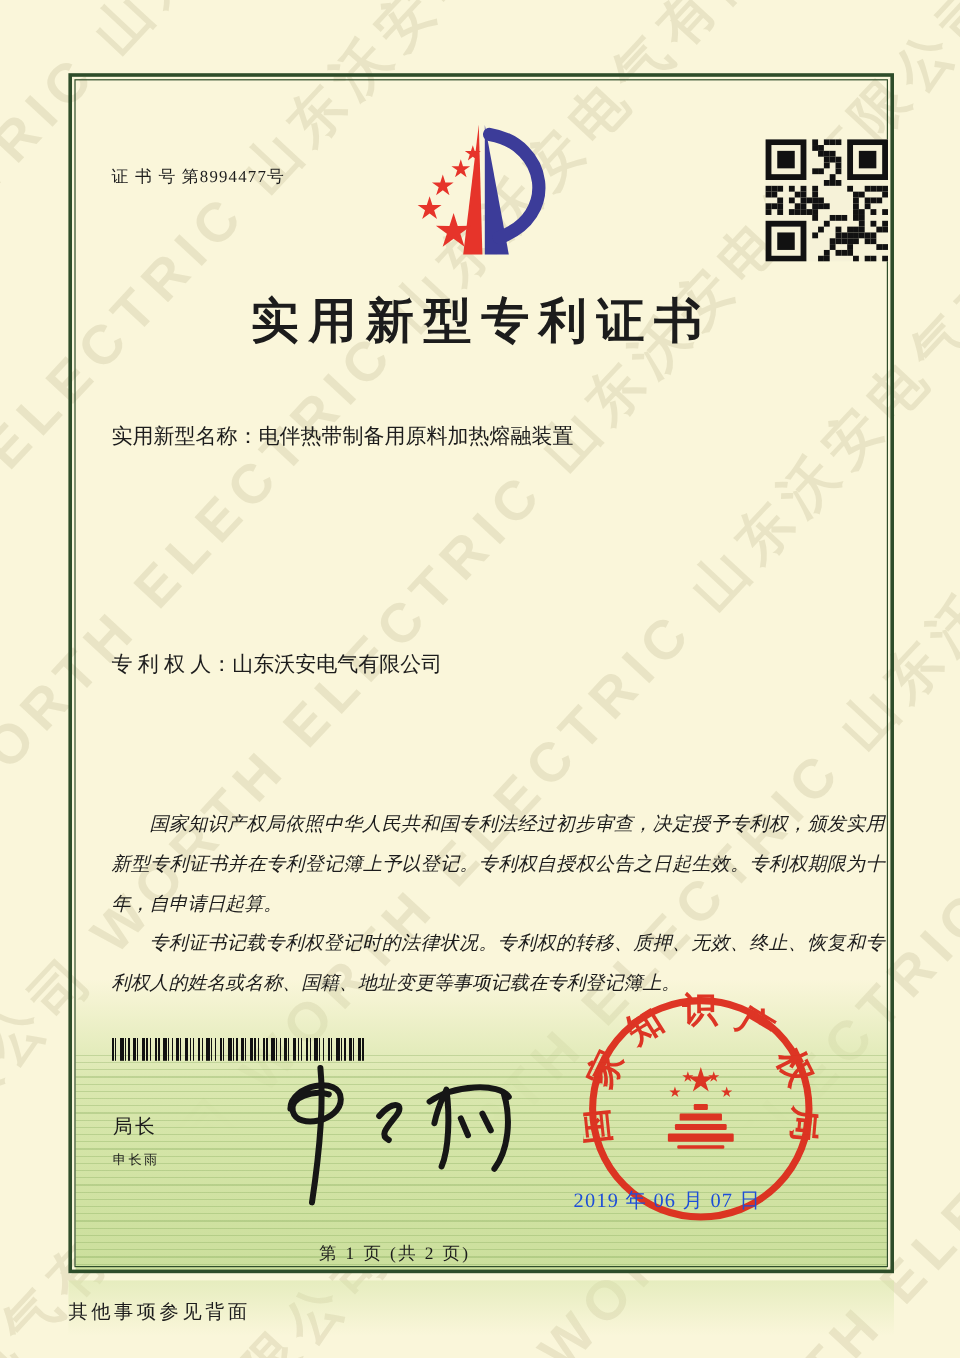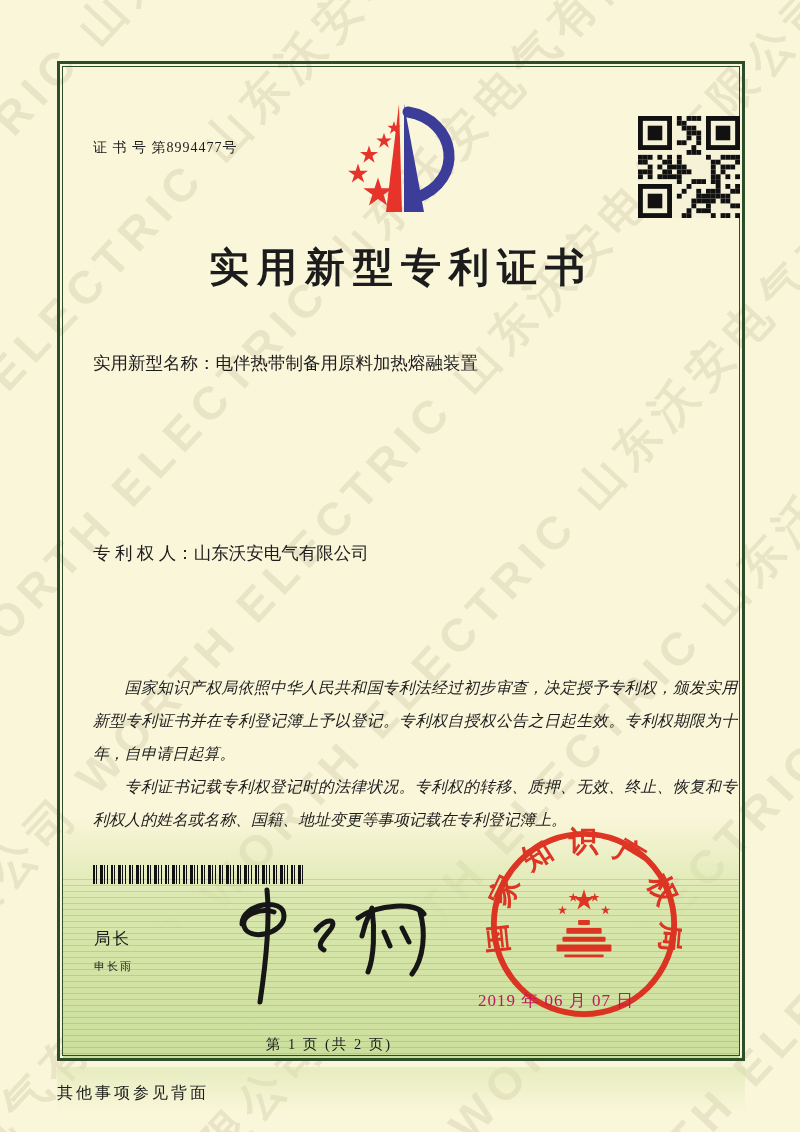--- a/index.html
+++ b/index.html
@@ -71,21 +71,21 @@
       #111 0 2px, rgba(0,0,0,0) 2px 3px, #111 3px 4px, rgba(0,0,0,0) 4px 7px,
       #111 7px 10px, rgba(0,0,0,0) 10px 11px, #111 11px 12px, rgba(0,0,0,0) 12px 14px,
       #111 14px 15px, rgba(0,0,0,0) 15px 18px);
   }
   .signer-role{position:absolute;left:94px;top:928px;font-size:16.5px;letter-spacing:2px;}
   .signer-name{position:absolute;left:94px;top:959px;font-size:11px;letter-spacing:2px;}
   .signature{position:absolute;left:212px;top:878px;width:240px;height:130px;}
   .seal{position:absolute;left:486px;top:826px;width:196px;height:196px;opacity:.94;}
   .seal-date{
     position:absolute;left:478px;top:989px;font-size:17px;letter-spacing:1px;
-    color:#be185d;
+    color:#1d4ed8;
   }
   .page-footer{
     position:absolute;left:57px;top:1035px;width:544px;text-align:center;
     font-size:14.5px;letter-spacing:2px;
   }
   .back-note{
     position:absolute;left:57px;top:1083px;width:688px;text-align:left;
     font-size:16px;letter-spacing:3px;
   }
   .defs-holder{position:absolute;width:0;height:0;overflow:hidden;}

